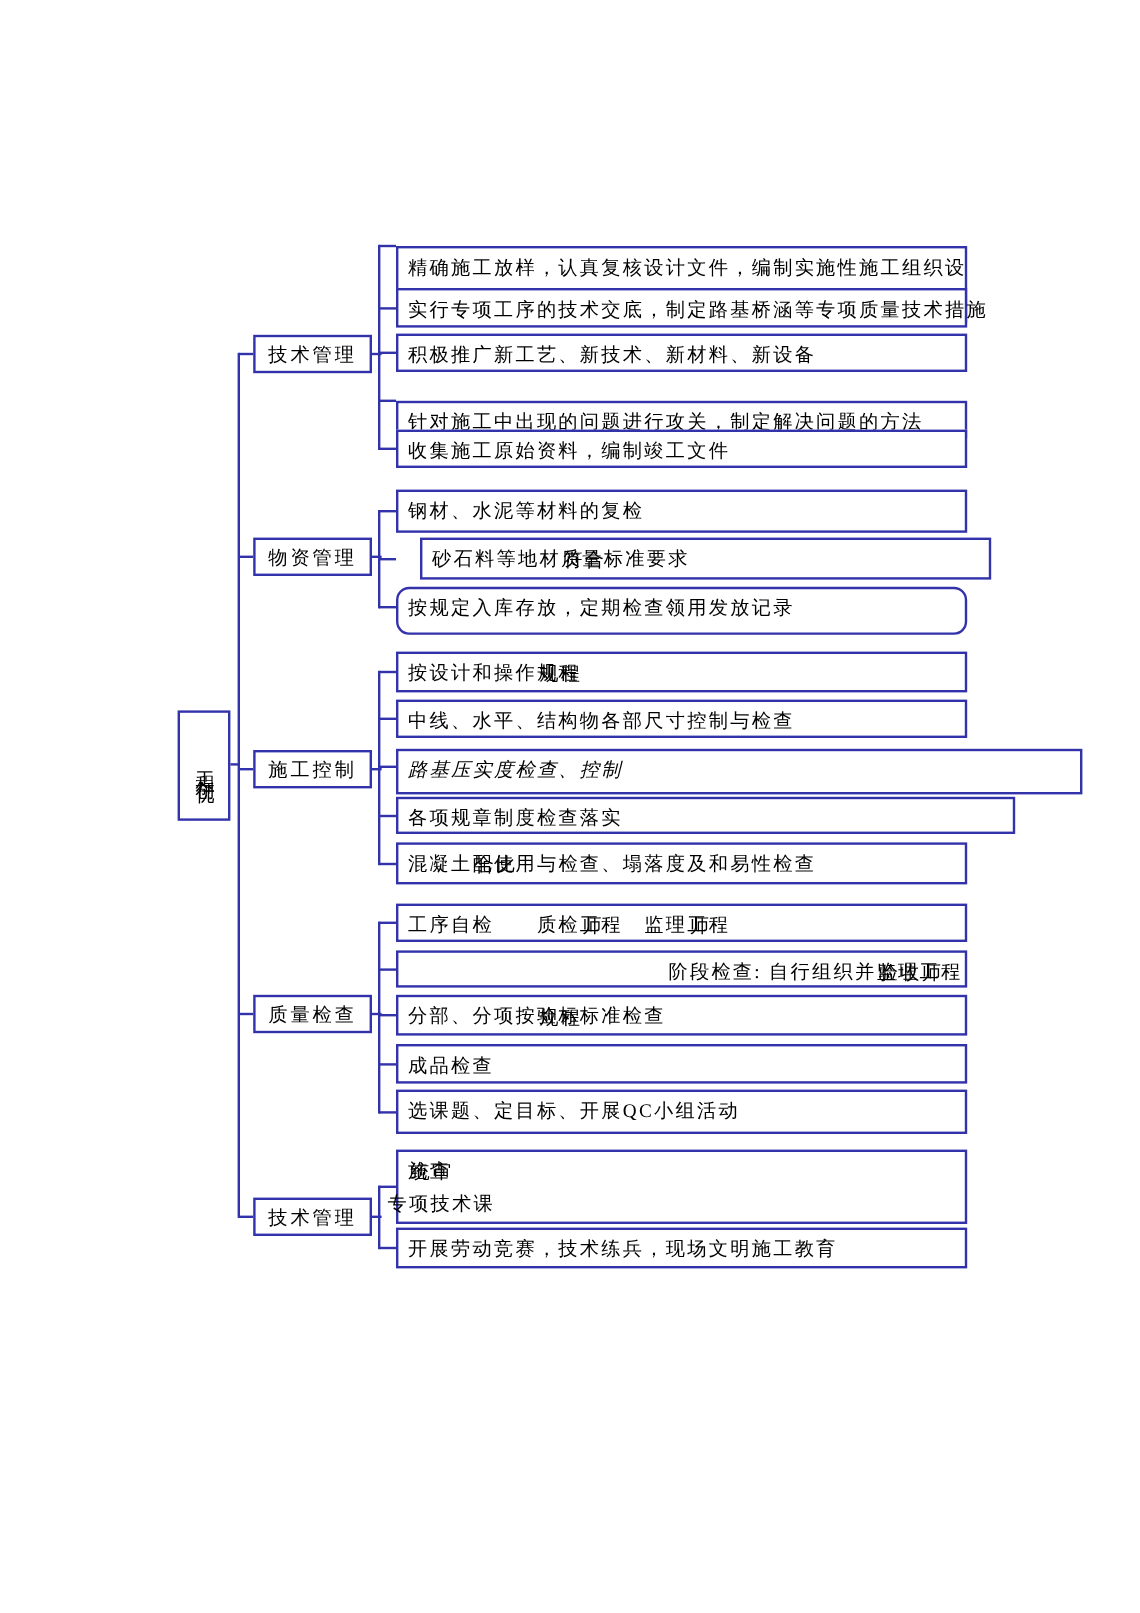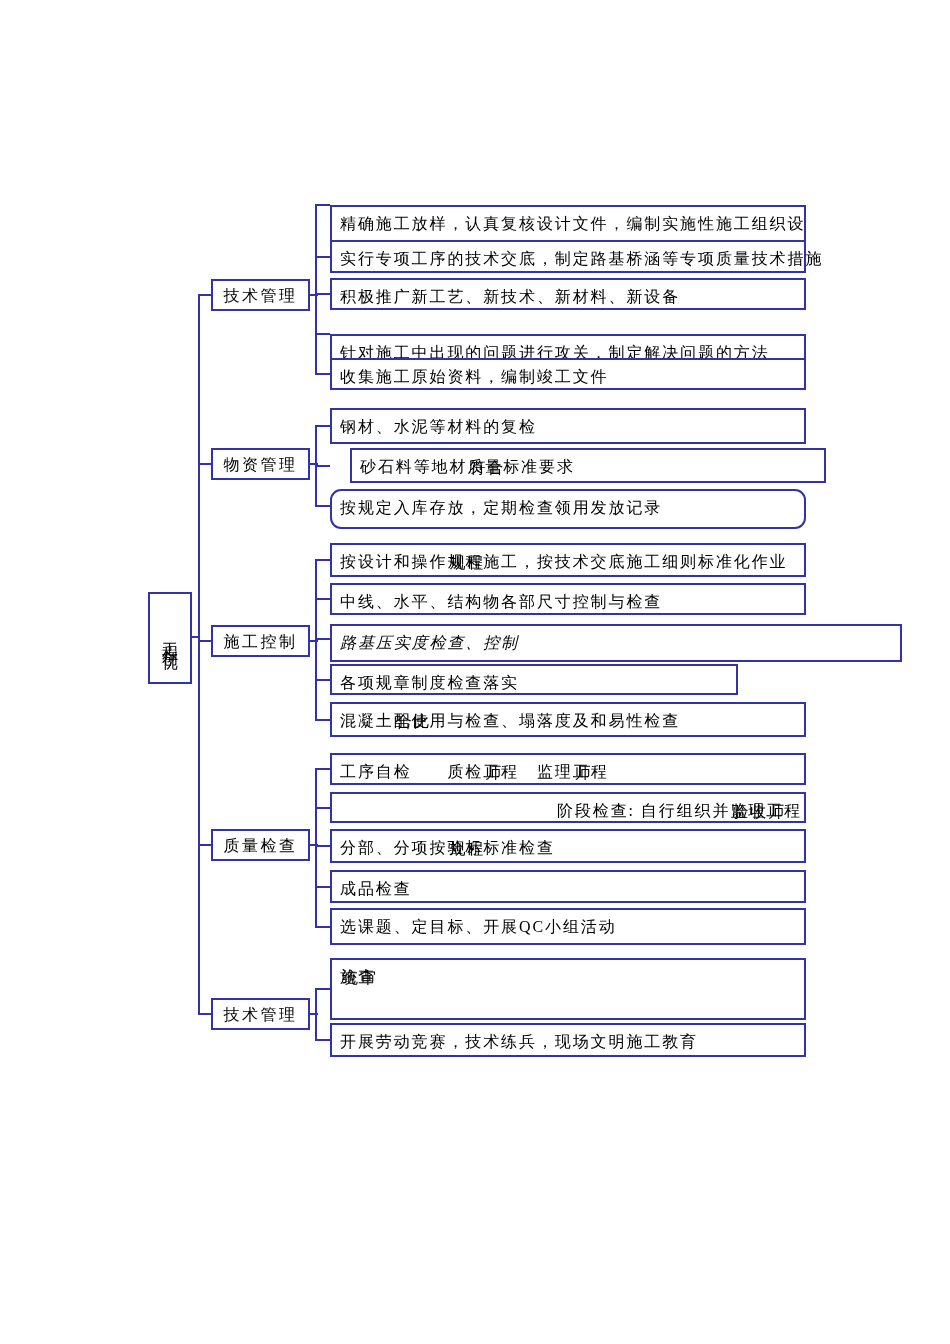--- a/index.html
+++ b/index.html
@@ -94,34 +94,34 @@
       <div class="box" style="left: 330px; top: 489px; width: 476px; height: 40px; border-radius: 11px;">
         <div class="flow-text">
           <div class="line"><span class="txt">按规定入库存放，定期检查领用发放记录</span></div>
         </div>
       </div>
       <div class="box" style="left: 211px; top: 625px; width: 99px; height: 32px;">
         <div class="cat-text">施工控制</div>
       </div>
       <div class="box" style="left: 330px; top: 543px; width: 476px; height: 34px;">
         <div class="flow-text">
-          <div class="line"><span class="txt">按设计和操作</span><span class="ov"><span class="o1">规程</span><span class="o2">规程</span></span><span class="txt">施工，按技术交底施工细则标准化作业</span></div>
+          <div class="line"><span class="txt">按设计和操作</span><span class="ov"><span class="o1">规程</span><span class="o2">规程</span></span></div>
         </div>
       </div>
       <div class="box" style="left: 330px; top: 583px; width: 476px; height: 32px;">
         <div class="flow-text">
           <div class="line"><span class="txt">中线、水平、结构物各部尺寸控制与检查</span></div>
         </div>
       </div>
       <div class="box" style="left: 330px; top: 624px; width: 572px; height: 38px; font-style: italic;">
         <div class="flow-text">
           <div class="line"><span class="txt">路基压实度检查、控制</span></div>
         </div>
       </div>
-      <div class="box" style="left: 330px; top: 664px; width: 408px; height: 31px;">
+      <div class="box" style="left: 330px; top: 664px; width: 516px; height: 31px;">
         <div class="flow-text">
           <div class="line"><span class="txt">各项规章制度检查落实</span></div>
         </div>
       </div>
       <div class="box" style="left: 330px; top: 702px; width: 476px; height: 35px;">
         <div class="flow-text">
           <div class="line"><span class="txt">混凝土</span><span class="ov"><span class="o1">配使</span><span class="o2">合比</span></span><span class="txt">用与检查、塌落度及和易性检查</span></div>
         </div>
       </div>
       <div class="box" style="left: 211px; top: 829px; width: 99px; height: 32px;">
@@ -151,20 +151,21 @@
         <div class="flow-text">
           <div class="line"><span class="txt">选课题、定目标、开展QC小组活动</span></div>
         </div>
       </div>
       <div class="box" style="left: 211px; top: 998px; width: 99px; height: 32px;">
         <div class="cat-text">技术管理</div>
       </div>
       <div class="box" style="left: 330px; top: 958px; width: 476px; height: 62px;">
         <div class="flow-text">
           <div class="line"><span class="ov"><span class="o1">施</span><span class="o2">统</span></span><span class="ov"><span class="o1">查</span><span class="o2">审</span></span></div>
+          <div class="line hang"><span class="txt">专项技术课</span></div>
         </div>
       </div>
       <div class="box" style="left: 330px; top: 1023px; width: 476px; height: 34px;">
         <div class="flow-text">
           <div class="line"><span class="txt">开展劳动竞赛，技术练兵，现场文明施工教育</span></div>
         </div>
       </div>
     </div>
   <div id="lines">
       <div class="hl" style="left: 199px; top: 294px; width: 12px; height: 2px;"></div>

